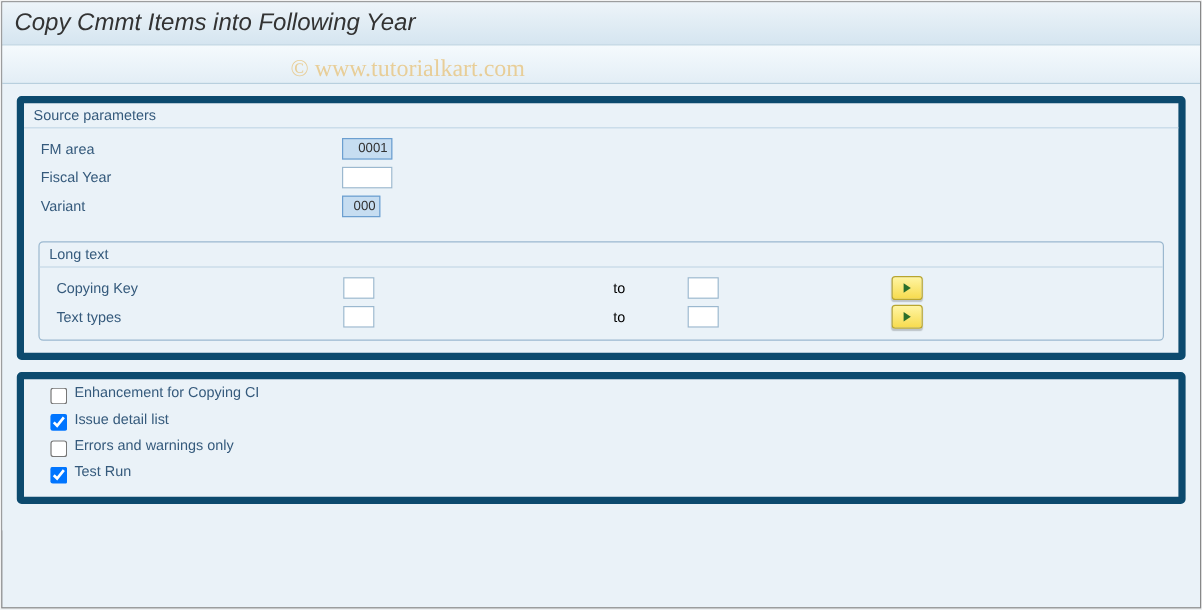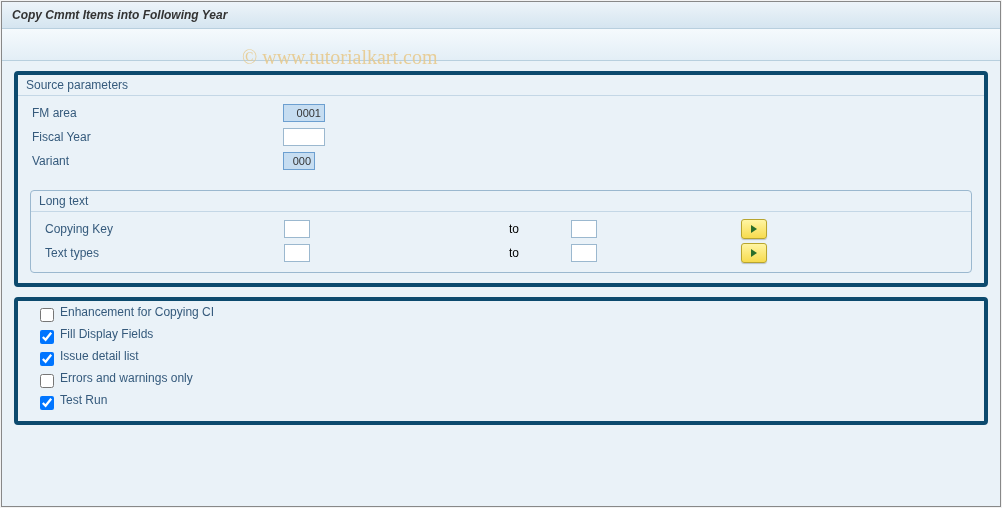--- a/index.html
+++ b/index.html
@@ -13,36 +13,36 @@
       height: 508px;
       overflow: hidden;
       position: relative;
     }
     .header {
       background: linear-gradient(#edf4f9, #d5e5f0);
       border-bottom: 1px solid #b8cfde;
       padding: 6px 10px;
     }
     .title {
-      font-weight: bold;
+      font-weight: normal;
       font-style: italic;
-      font-size: 12px;
+      font-size: 20px;
       color: #333;
     }
     .toolbar {
       background: linear-gradient(#f5fafd, #e3eef6);
       height: 32px;
       border-bottom: 1px solid #b8cfde;
     }
     .content {
       background: #eaf2f8;
       padding: 10px 12px 12px 12px;
     }
     .groupbox {
-      border: 4px solid #0c4a6e;
+      border: 6px solid #0c4a6e;
       border-radius: 4px;
       background: #eaf2f8;
       padding: 0;
       margin-bottom: 10px;
       position: relative;
     }
     .groupbox-label {
       padding: 3px 8px;
       color: #355a7c;
       background: transparent;
@@ -204,24 +204,20 @@
     </div>
 
     <div class="groupbox">
       <div class="groupbox-body">
         <div class="check-row">
           <input type="checkbox" style="">
           <label>Enhancement for Copying CI</label>
         </div>
         <div class="check-row">
           <input type="checkbox" checked="" style="">
-          <label>Fill Display Fields</label>
-        </div>
-        <div class="check-row">
-          <input type="checkbox" checked="" style="">
           <label>Issue detail list</label>
         </div>
         <div class="check-row">
           <input type="checkbox" style="">
           <label>Errors and warnings only</label>
         </div>
         <div class="check-row">
           <input type="checkbox" checked="" style="">
           <label>Test Run</label>
         </div>

